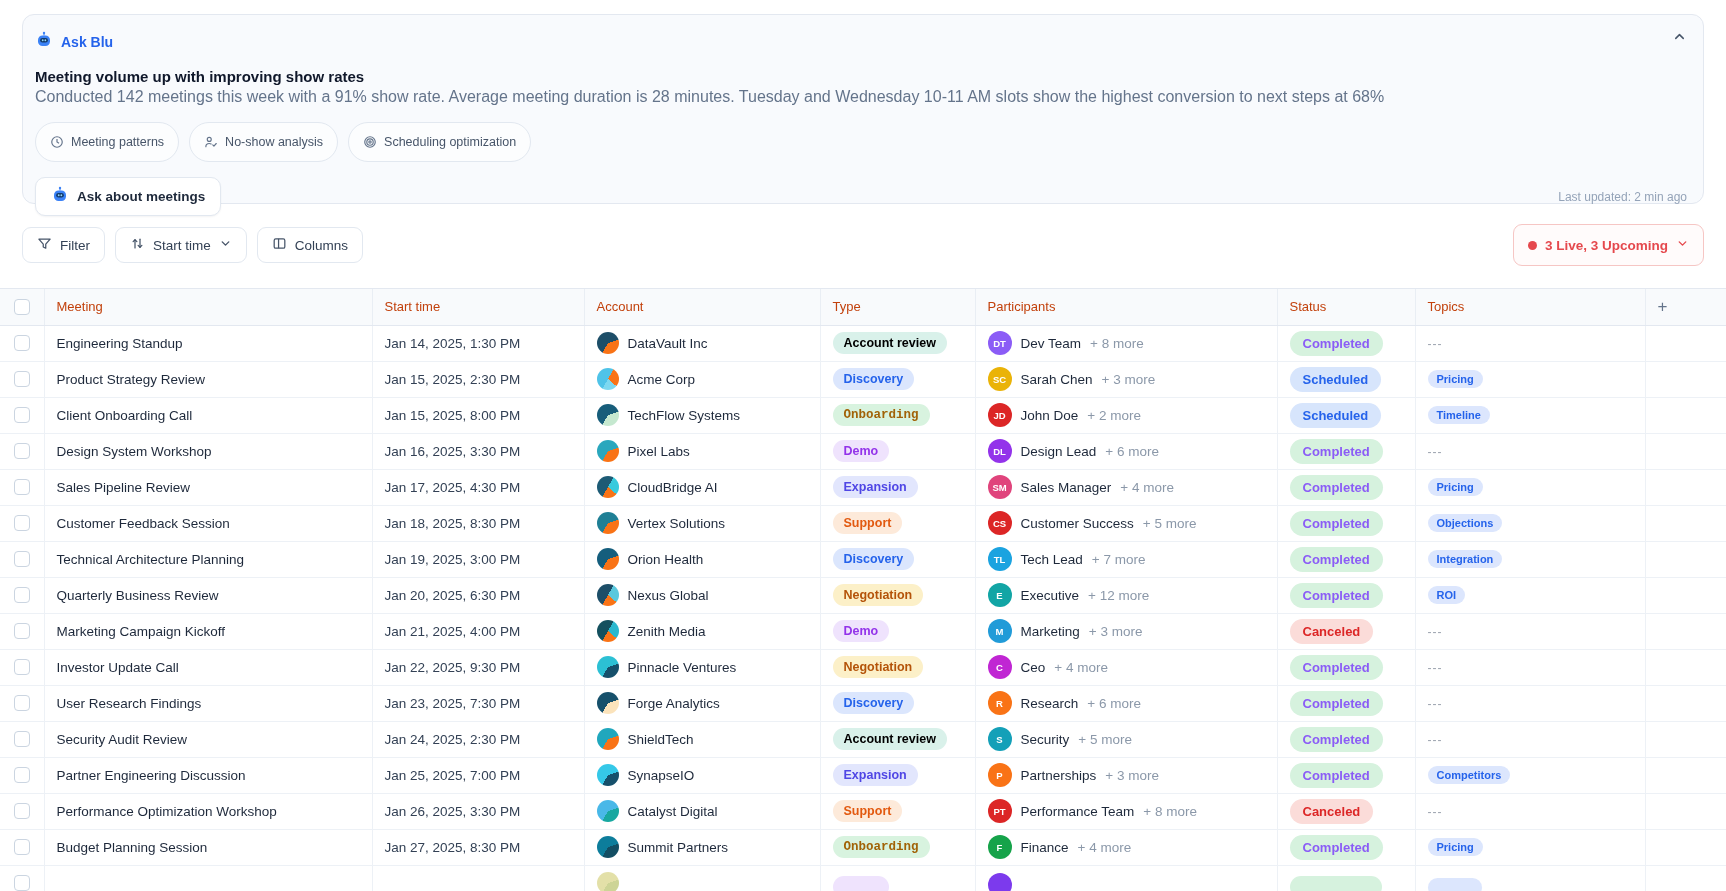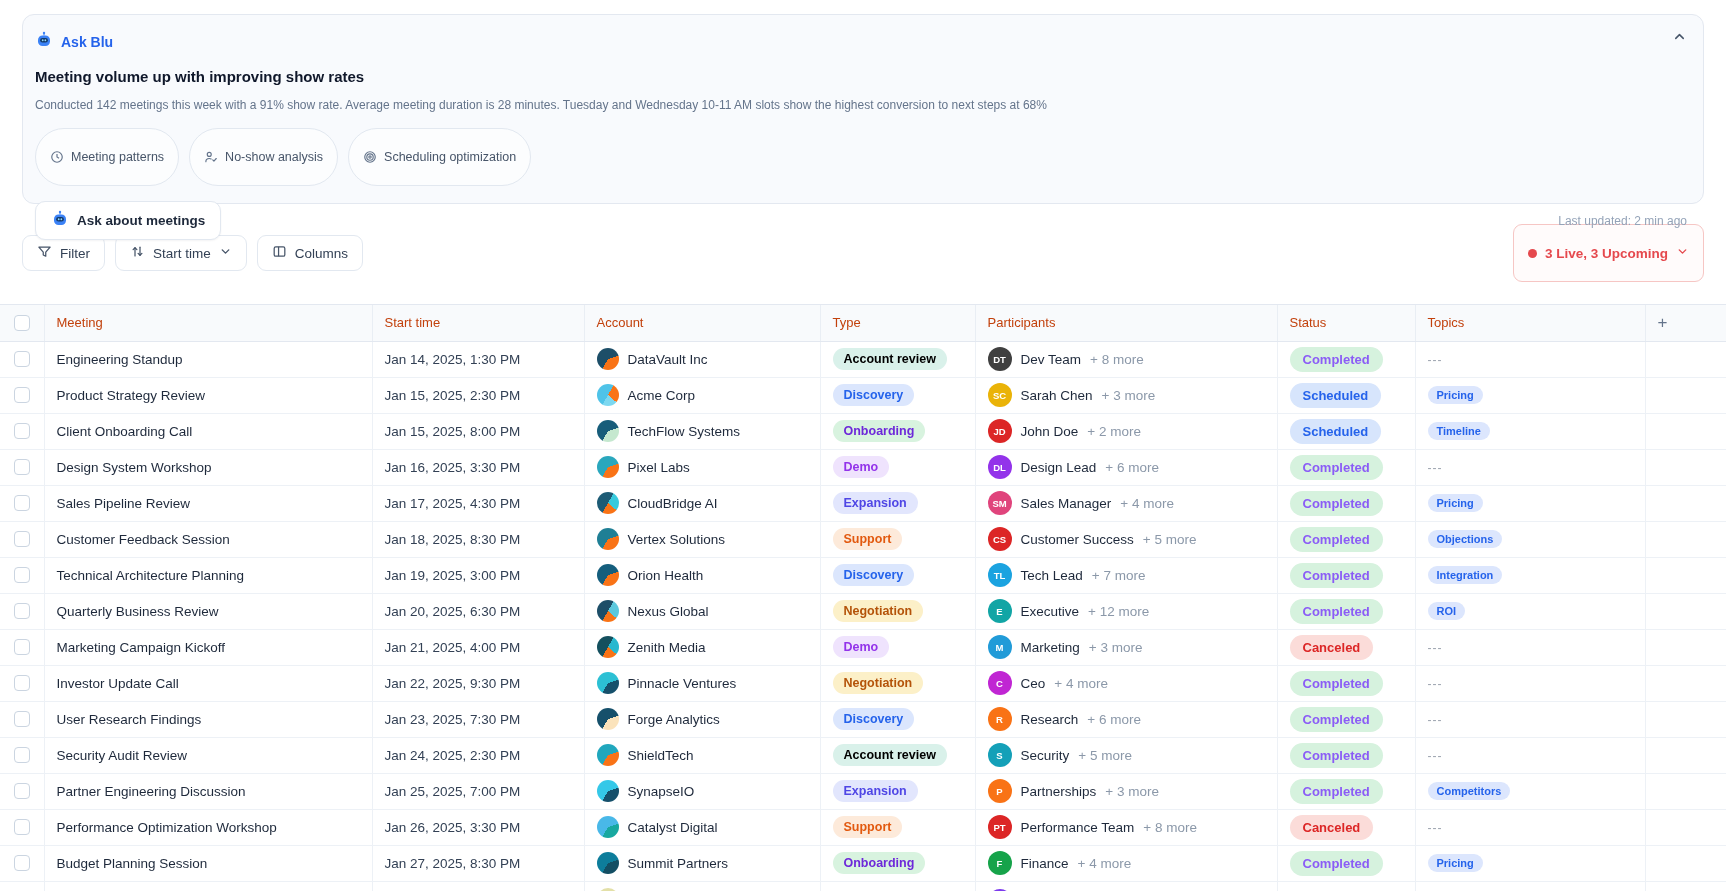--- a/index.html
+++ b/index.html
@@ -6,61 +6,61 @@
   html,body { width:1726px; height:891px; overflow:hidden; background:#fff;
     font-family:"Liberation Sans", sans-serif; color:#1e293b; }
 
   
   .ask-panel { margin:14px 22px 0 22px; height:190px; background:#f8fafd;
     border:1px solid #e3e8f0; border-radius:12px; padding:16px 16px 14px 12px; position:relative; }
   .panel-head { display:flex; align-items:center; gap:8px; }
   .brand { color:#2563eb; font-size:14px; font-weight:700; }
   .collapse-btn { position:absolute; top:14px; right:16px; background:none; border:none; cursor:pointer; color:#475569; }
   .insight-title { font-size:15px; font-weight:700; color:#0f172a; margin:15px 0 0 0; }
-  .insight-desc { font-size:12px; color:#64748b; margin-top:13px; }
+  .insight-desc { font-size:16px; color:#64748b; margin-top:3px; }
   .chips { display:flex; gap:10px; margin-top:16px; }
   .chip { display:inline-flex; align-items:center; gap:7px; background:#fcfdfe; border:1px solid #e2e8f0;
-    border-radius:999px; padding:21px 14px; font-size:12.5px; color:#475569; cursor:pointer; }
+    border-radius:999px; padding:12px 14px; font-size:12.5px; color:#475569; cursor:pointer; }
   .chip .cicon { display:inline-flex; color:#64748b; }
   .panel-foot { display:flex; align-items:center; justify-content:space-between; margin-top:15px; }
   .cta-btn { display:inline-flex; align-items:center; gap:8px; background:#fff; border:1px solid #e2e8f0;
     border-radius:10px; padding:8px 15px; font-size:13.5px; font-weight:700; color:#1e293b; cursor:pointer;
     box-shadow:0 1px 2px rgba(15,23,42,.05); font-family:inherit; }
   .last-updated { font-size:12px; color:#94a3b8; }
 
   
   .toolbar { margin:20px 22px 0 22px; display:flex; align-items:center; }
   .tool-btn { display:inline-flex; align-items:center; gap:8px; background:#fff; border:1px solid #e2e8f0;
     border-radius:9px; padding:8px 14px; margin-right:10px; font-size:13.5px; font-weight:500; color:#334155;
     cursor:pointer; font-family:inherit; }
   .tool-btn svg { color:#475569; }
   .spacer { flex:1; }
   .live-badge { display:inline-flex; align-items:center; gap:8px; background:#fffbfb; border:1px solid #f6c6c4;
-    border-radius:9px; padding:20px 14px; font-size:13.5px; font-weight:700; color:#e5484d; cursor:pointer; font-family:inherit; }
+    border-radius:9px; padding:12px 14px; font-size:13.5px; font-weight:700; color:#e5484d; cursor:pointer; font-family:inherit; }
   .live-dot { width:9px; height:9px; border-radius:50%; background:#e5484d; display:inline-block; }
 
   
   .grid { margin-top:22px; border-top:1px solid #e3e8f0; width:1726px; }
   table { width:1726px; border-collapse:collapse; table-layout:fixed; }
   thead th { background:#f8fafc; height:36px; font-size:13px; font-weight:400; color:#c2410c;
     text-align:left; padding:0 12px; border-bottom:1px solid #e3e8f0; border-right:1px solid #e9eef4; }
   thead th:last-child { border-right:none; }
   tbody td { height:36px; font-size:13.5px; color:#1e293b; padding:0 12px;
     border-bottom:1px solid #edf1f6; border-right:1px solid #edf1f6; white-space:nowrap; overflow:hidden; }
   tbody td:last-child { border-right:none; }
   .c-check { text-align:center; padding:0 !important; }
   .cb { width:16px; height:16px; border:1.5px solid #cbd5e1; border-radius:4px; background:#fff;
     display:inline-block; vertical-align:middle; cursor:pointer; }
   .t-start { color:#334155; }
   .acct { display:flex; align-items:center; gap:9px; }
   .acct-icon { width:22px; height:22px; border-radius:50%; flex:0 0 22px; }
   .badge { display:inline-block; padding:4px 11px; border-radius:999px; font-size:12.5px; font-weight:600; }
   .badge.teal   { background:#d9f1ea; color:#000000; }
   .badge.blue   { background:#dbe6fd; color:#2563eb; }
-  .badge.green  { background:#d8f3df; color:#6d28d9; }
+  .badge.green  { background:#d8f3df; color:#a16207;font-family:Liberation Mono, monospace; }
   .badge.purple { background:#efe3fd; color:#9333ea; }
   .badge.indigo { background:#e2e6fd; color:#4f46e5; }
   .badge.orange { background:#fdeada; color:#e2590f; }
   .badge.amber  { background:#fcf0c8; color:#b45309; }
   .part { display:flex; align-items:center; gap:9px; }
   .avatar { width:24px; height:24px; border-radius:50%; color:#fff; font-size:9.5px; font-weight:700;
     display:inline-flex; align-items:center; justify-content:center; flex:0 0 24px; }
   .more { color:#8b98a9; }
   .status { display:inline-block; padding:5px 13px; border-radius:999px; font-size:13px; font-weight:600; }
   .status.green { background:#d6f2de; color:#8b5cf6; }
@@ -216,21 +216,21 @@
           <td><span class="t-start">Jan 14, 2025, 1:30 PM</span></td>
           <td>
             <span class="acct">
               <span class="acct-icon" style="background:conic-gradient(from 210deg,#1d4e68 0 62%,#f97316 62% 100%)"></span>
               <span>DataVault Inc</span>
             </span>
           </td>
           <td><span class="badge teal">Account review</span></td>
           <td>
             <span class="part">
-              <span class="avatar" style="background:#404040">DT</span>
+              <span class="avatar" style="background:#8b5cf6">DT</span>
               <span>Dev Team</span>
               <span class="more">+ 8 more</span>
             </span>
           </td>
           <td><span class="status green">Completed</span></td>
           <td><span class="dashes">---</span></td>
           <td></td>
         </tr>
         <tr>
           <td class="c-check"><span class="cb"></span></td>

